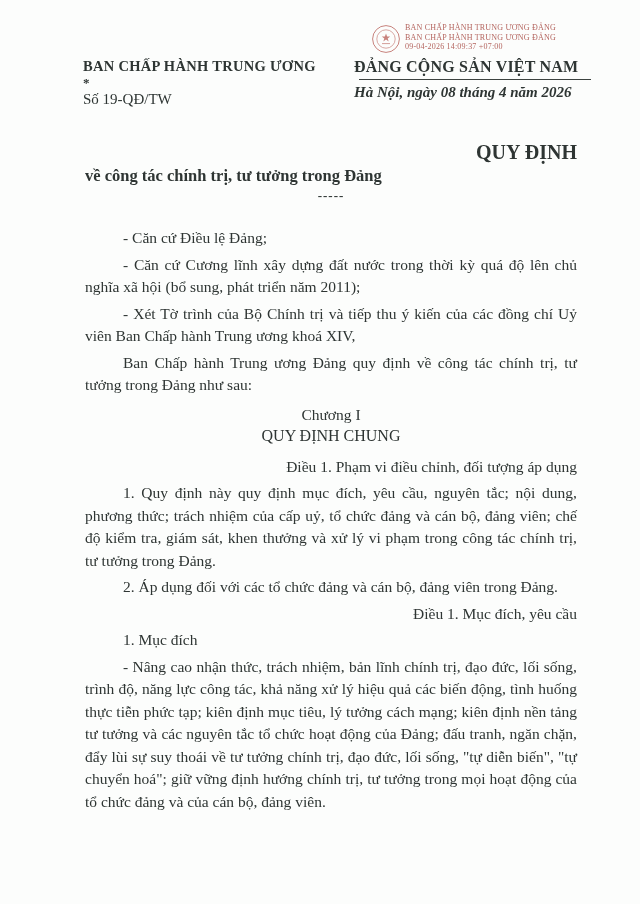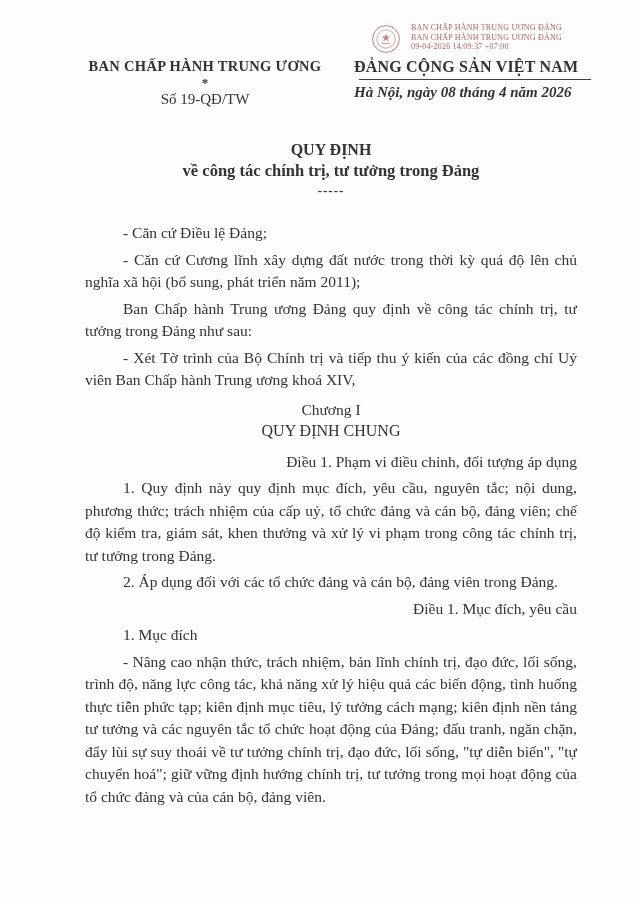--- a/index.html
+++ b/index.html
@@ -14,37 +14,36 @@
     color: #2e3533;
     overflow: hidden;
   }
   
   .stamp {
     position: absolute;
     left: 371px;
     top: 23px;
     display: flex;
     align-items: flex-start;
-    gap: 10px;
+    gap: 4px;
   }
   .seal { flex: 0 0 auto; margin-top: 1px; }
   .stamp-lines {
     font-size: 8px;
     line-height: 9.5px;
     color: #b4655f;
     letter-spacing: 0.2px;
     white-space: nowrap;
   }
   
   .header-left {
     position: absolute;
     left: 83px;
     top: 58px;
     width: 244px;
-    text-align: center;
   }
   .org-name { font-weight: bold; font-size: 14.5px; letter-spacing: 0.3px; }
   .org-star { font-weight: bold; font-size: 13px; line-height: 12px; margin-top: 2px; }
   .doc-number { font-size: 15px; margin-top: 2px; }
   .header-right {
     position: absolute;
     left: 354px;
     top: 58px;
     width: 242px;
     text-align: left;
@@ -57,22 +56,22 @@
     margin: 3px auto 4px auto;
   }
   .place-date { font-weight: bold; font-style: italic; font-size: 15px; }
   
   .doc-body {
     position: absolute;
     left: 85px;
     top: 141px;
     width: 492px;
   }
-  .title-main { text-align: center; font-weight: bold; font-size: 16px; }
-  .title-sub  { text-align: center; font-weight: bold; font-size: 16.5px; margin-top: 2px; }
+  .title-main { text-align: right; font-weight: bold; font-size: 20px; }
+  .title-sub  { font-weight: bold; font-size: 16.5px; margin-top: 2px; }
   .title-divider {
     text-align: center;
     font-weight: bold;
     font-size: 13px;
     letter-spacing: 1px;
     margin-top: 2px;
     margin-bottom: 23px;
   }
   .doc-body p {
     font-size: 15.5px;
@@ -117,22 +116,22 @@
     <div class="place-date">Hà Nội, ngày 08 tháng 4 năm 2026</div>
   </div>
 
   <div class="doc-body">
     <div class="title-main">QUY ĐỊNH</div>
     <div class="title-sub">về công tác chính trị, tư tưởng trong Đảng</div>
     <div class="title-divider">-----</div>
 
     <p>- Căn cứ Điều lệ Đảng;</p>
     <p>- Căn cứ Cương lĩnh xây dựng đất nước trong thời kỳ quá độ lên chủ nghĩa xã hội (bổ sung, phát triển năm 2011);</p>
+    <p>- Xét Tờ trình của Bộ Chính trị và tiếp thu ý kiến của các đồng chí Uỷ viên Ban Chấp hành Trung ương khoá XIV,</p>
     <p>Ban Chấp hành Trung ương Đảng quy định về công tác chính trị, tư tưởng trong Đảng như sau:</p>
-    <p>- Xét Tờ trình của Bộ Chính trị và tiếp thu ý kiến của các đồng chí Uỷ viên Ban Chấp hành Trung ương khoá XIV,</p>
 
     <div class="chapter">
       <div class="chapter-label">Chương I</div>
       <div class="chapter-title">QUY ĐỊNH CHUNG</div>
     </div>
 
     <p class="article-heading">Điều 1. Phạm vi điều chỉnh, đối tượng áp dụng</p>
     <p>1. Quy định này quy định mục đích, yêu cầu, nguyên tắc; nội dung, phương thức; trách nhiệm của cấp uỷ, tổ chức đảng và cán bộ, đảng viên; chế độ kiểm tra, giám sát, khen thưởng và xử lý vi phạm trong công tác chính trị, tư tưởng trong Đảng.</p>
     <p>2. Áp dụng đối với các tổ chức đảng và cán bộ, đảng viên trong Đảng.</p>
 

